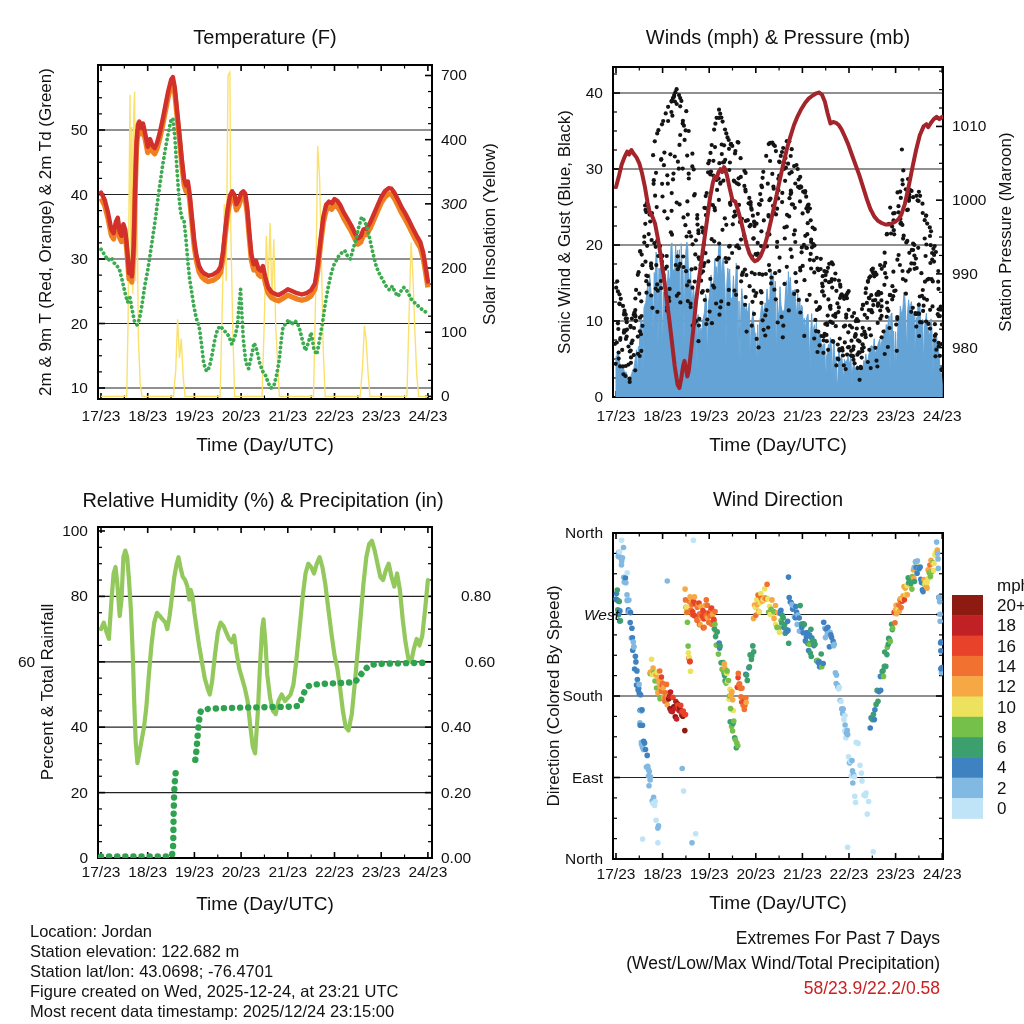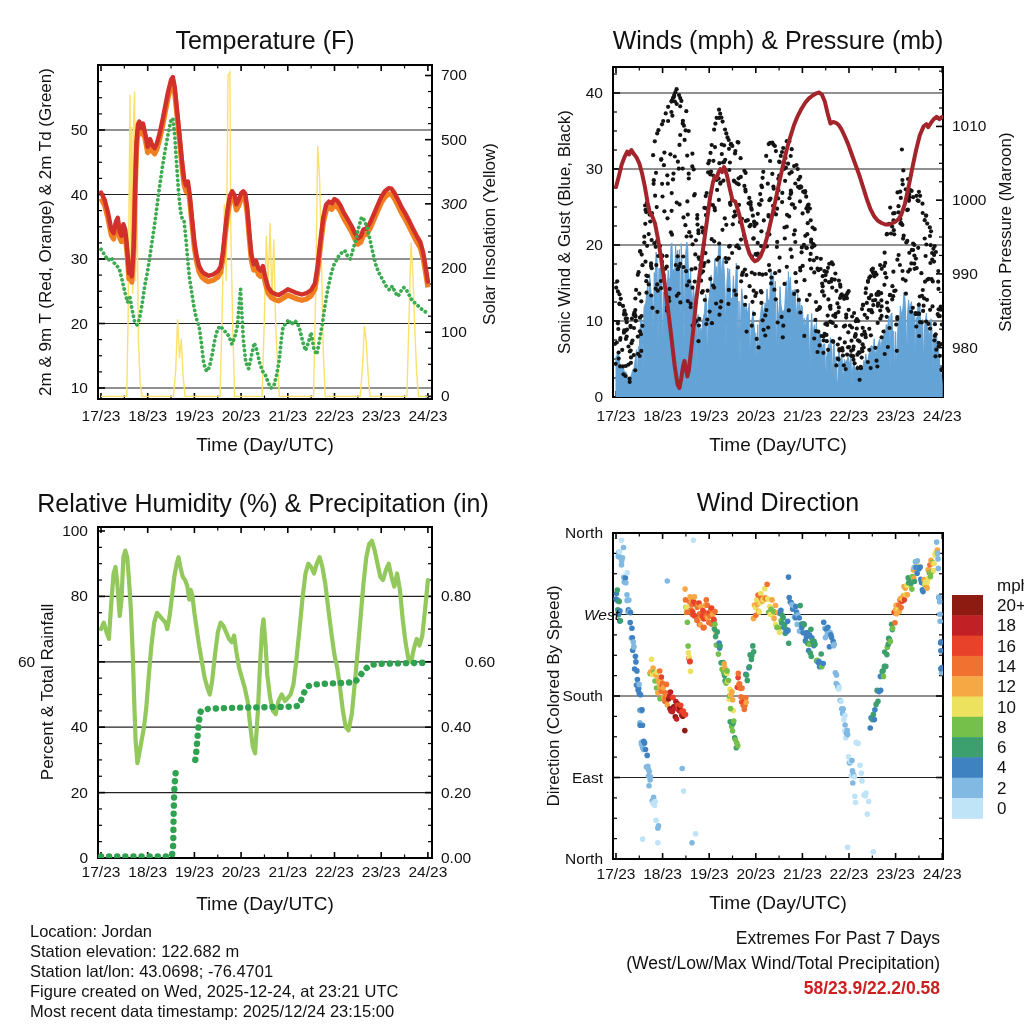--- a/index.html
+++ b/index.html
@@ -1,20 +1,20 @@
 <!DOCTYPE html>
 <html><head>
 <meta charset="utf-8">
 <style>
   html,body{margin:0;padding:0}
   body{width:1024px;height:1024px;background:#fff;position:relative;overflow:hidden;
        font-family:"Liberation Sans",sans-serif;color:#111}
   #plot{position:absolute;left:0;top:0}
   .tick{position:absolute;font-size:15.5px;white-space:nowrap}
-  .panel-title{position:absolute;font-size:25px;transform:translateX(-50%);white-space:nowrap}
+  .panel-title{position:absolute;font-size:20px;transform:translateX(-50%);white-space:nowrap}
   .vlabel{position:absolute;font-size:17px;transform:translate(-50%,-50%) rotate(-90deg);white-space:nowrap}
   .xlabel{position:absolute;font-size:19px;transform:translateX(-50%);white-space:nowrap}
   .foot{position:absolute;font-size:16.5px;white-space:nowrap}
   .ext{position:absolute;font-size:17.5px;white-space:nowrap}
   .cb-label{position:absolute;font-size:17px;white-space:nowrap}
 </style>
 </head>
 <body>
 
 <div id="app">
@@ -1858,39 +1858,39 @@
   <div class="cb-label" style="left:997px;top:576px">mph</div>
 
   <div class="foot" style="left:30px;top:922px">Location: Jordan</div>
   <div class="foot" style="left:30px;top:942px">Station elevation: 122.682 m</div>
   <div class="foot" style="left:30px;top:962px">Station lat/lon: 43.0698; -76.4701</div>
   <div class="foot" style="left:30px;top:982px">Figure created on Wed, 2025-12-24, at 23:21 UTC</div>
   <div class="foot" style="left:30px;top:1002px">Most recent data timestamp: 2025/12/24 23:15:00</div>
 
   <div class="ext" style="right:84px;top:928px">Extremes For Past 7 Days</div>
   <div class="ext" style="right:84px;top:953px">(West/Low/Max Wind/Total Precipitation)</div>
-  <div class="ext" id="ext-values" style="right: 84px; top: 978px; font-weight: bold; color: rgb(204, 32, 32);">58/23.9/22.2/0.58</div>
+  <div class="ext" id="ext-values" style="right: 84px; top: 978px; font-weight: normal; color: rgb(204, 32, 32);">58/23.9/22.2/0.58</div>
 <div class="tick" style="left: 66px; width: 70px; text-align: center; top: 407px;">17/23</div>
     <div class="tick" style="left: 112.7px; width: 70px; text-align: center; top: 407px;">18/23</div>
     <div class="tick" style="left: 159.4px; width: 70px; text-align: center; top: 407px;">19/23</div>
     <div class="tick" style="left: 206.1px; width: 70px; text-align: center; top: 407px;">20/23</div>
     <div class="tick" style="left: 252.8px; width: 70px; text-align: center; top: 407px;">21/23</div>
     <div class="tick" style="left: 299.5px; width: 70px; text-align: center; top: 407px;">22/23</div>
     <div class="tick" style="left: 346.2px; width: 70px; text-align: center; top: 407px;">23/23</div>
     <div class="tick" style="left: 392.9px; width: 70px; text-align: center; top: 407px;">24/23</div>
     <div class="tick" style="left: 18px; width: 70px; text-align: right; top: 379px;">10</div>
     <div class="tick" style="left: 18px; width: 70px; text-align: right; top: 314.5px;">20</div>
     <div class="tick" style="left: 18px; width: 70px; text-align: right; top: 250px;">30</div>
     <div class="tick" style="left: 18px; width: 70px; text-align: right; top: 185.5px;">40</div>
     <div class="tick" style="left: 18px; width: 70px; text-align: right; top: 121px;">50</div>
     <div class="tick" style="left: 441px; width: 70px; text-align: left; top: 387.385px;">0</div>
     <div class="tick" style="left: 441px; width: 70px; text-align: left; top: 323.207px;">100</div>
     <div class="tick" style="left: 441px; width: 70px; text-align: left; top: 259.03px;">200</div>
     <div class="tick" style="left: 441px; width: 70px; text-align: left; top: 194.852px; font-style: italic;">300</div>
-    <div class="tick" style="left: 441px; width: 70px; text-align: left; top: 130.675px;">500</div>
+    <div class="tick" style="left: 441px; width: 70px; text-align: left; top: 130.675px;">400</div>
     <div class="tick" style="left: 441px; width: 70px; text-align: left; top: 66.4975px;">700</div>
     <div class="tick" style="left: 581px; width: 70px; text-align: center; top: 407px;">17/23</div>
     <div class="tick" style="left: 627.6px; width: 70px; text-align: center; top: 407px;">18/23</div>
     <div class="tick" style="left: 674.2px; width: 70px; text-align: center; top: 407px;">19/23</div>
     <div class="tick" style="left: 720.8px; width: 70px; text-align: center; top: 407px;">20/23</div>
     <div class="tick" style="left: 767.4px; width: 70px; text-align: center; top: 407px;">21/23</div>
     <div class="tick" style="left: 814px; width: 70px; text-align: center; top: 407px;">22/23</div>
     <div class="tick" style="left: 860.6px; width: 70px; text-align: center; top: 407px;">23/23</div>
     <div class="tick" style="left: 907.2px; width: 70px; text-align: center; top: 407px;">24/23</div>
     <div class="tick" style="left: 533px; width: 70px; text-align: right; top: 388px;">0</div>
@@ -1913,21 +1913,21 @@
     <div class="tick" style="left: 18px; width: 70px; text-align: right; top: 849px;">0</div>
     <div class="tick" style="left: 18px; width: 70px; text-align: right; top: 783.6px;">20</div>
     <div class="tick" style="left: 18px; width: 70px; text-align: right; top: 718.2px;">40</div>
     <div class="tick" style="left: 18px; width: 70px; top: 652.8px;">60</div>
     <div class="tick" style="left: 18px; width: 70px; text-align: right; top: 587.4px;">80</div>
     <div class="tick" style="left: 18px; width: 70px; text-align: right; top: 522px;">100</div>
     <div class="tick" style="left: 441px; width: 70px; text-align: left; top: 849px;">0.00</div>
     <div class="tick" style="left: 441px; width: 70px; text-align: left; top: 783.6px;">0.20</div>
     <div class="tick" style="left: 441px; width: 70px; text-align: left; top: 718.2px;">0.40</div>
     <div class="tick" style="left: 441px; width: 70px; text-align: left; top: 652.8px; margin-left: 24px;">0.60</div>
-    <div class="tick" style="left: 441px; width: 70px; text-align: left; top: 587.4px;">0.80</div>
+    <div class="tick" style="left: 441px; width: 70px; text-align: center; top: 587.4px;">0.80</div>
     <div class="tick" style="left: 581px; width: 70px; text-align: center; top: 865px;">17/23</div>
     <div class="tick" style="left: 627.6px; width: 70px; text-align: center; top: 865px;">18/23</div>
     <div class="tick" style="left: 674.2px; width: 70px; text-align: center; top: 865px;">19/23</div>
     <div class="tick" style="left: 720.8px; width: 70px; text-align: center; top: 865px;">20/23</div>
     <div class="tick" style="left: 767.4px; width: 70px; text-align: center; top: 865px;">21/23</div>
     <div class="tick" style="left: 814px; width: 70px; text-align: center; top: 865px;">22/23</div>
     <div class="tick" style="left: 860.6px; width: 70px; text-align: center; top: 865px;">23/23</div>
     <div class="tick" style="left: 907.2px; width: 70px; text-align: center; top: 865px;">24/23</div>
     <div class="tick" style="left: 533px; width: 70px; text-align: right; top: 524px;">North</div>
     <div class="tick" style="left: 549px; width: 70px; text-align: right; top: 605.504px; font-style: italic;">West</div>

